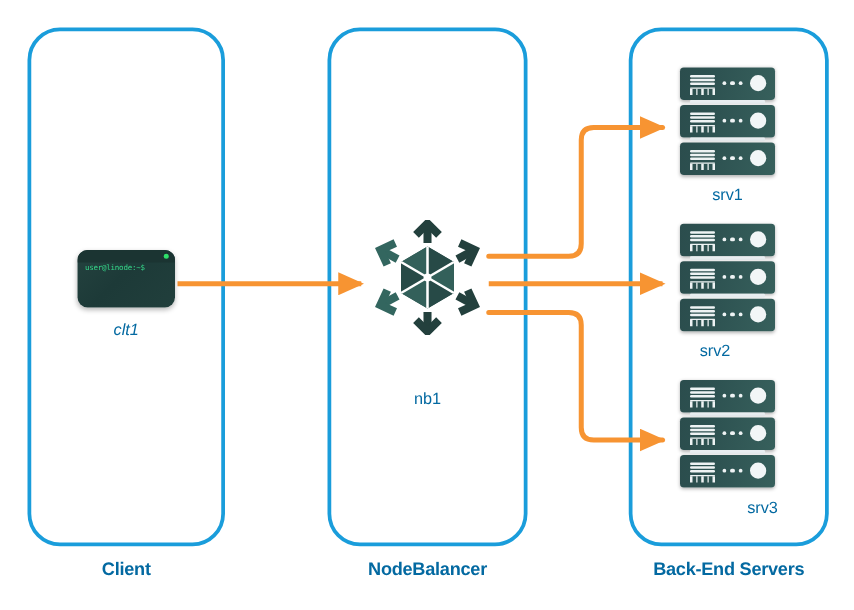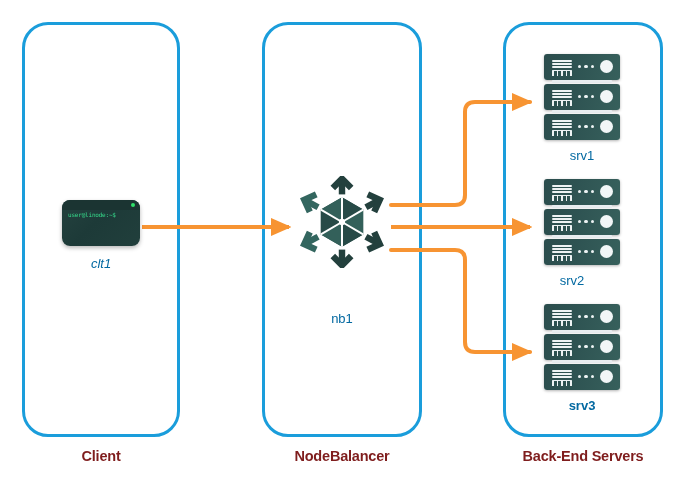--- a/index.html
+++ b/index.html
@@ -34,41 +34,41 @@
   #zone-balancer  { left: 262px; top: 22px; width: 160px; height: 415px; }
   #zone-backend   { left: 503px; top: 22px; width: 160px; height: 415px; }
 
   .zone-label {
     position: absolute;
     top: 448px;
     width: 160px;
     text-align: center;
     font-size: 14.5px;
     font-weight: bold;
-    color: #7f1d1d;
+    color: #0369a1;
     letter-spacing: -0.2px;
     white-space: nowrap;
   }
   #label-client   { left: 21px; }
   #label-balancer { left: 262px; }
   #label-backend  { left: 503px; }
 
   
   .node-label {
     position: absolute;
     text-align: center;
     font-size: 13px;
     color: #0369a1;
     white-space: nowrap;
   }
   #label-clt1 { left: 61px;  top: 256px; width: 80px; font-style: italic; }
   #label-nb1  { left: 305px; top: 275px; width: 74px; margin-top: 36px; }
   #label-srv1 { left: 542px; top: 148px; width: 80px; }
   #label-srv2 { left: 532px; top: 273px; width: 80px; }
-  #label-srv3 { left: 542px; top: 398px; width: 80px; font-weight: bold; }
+  #label-srv3 { left: 570px; top: 398px; width: 80px; }
 
   
   #terminal {
     position: absolute;
     left: 62px;
     top: 200px;
     width: 78px;
     height: 46px;
     border-radius: 8px;
     background: linear-gradient(135deg, #24423f 0%, #1d3a38 45%, #213f3c 100%);

